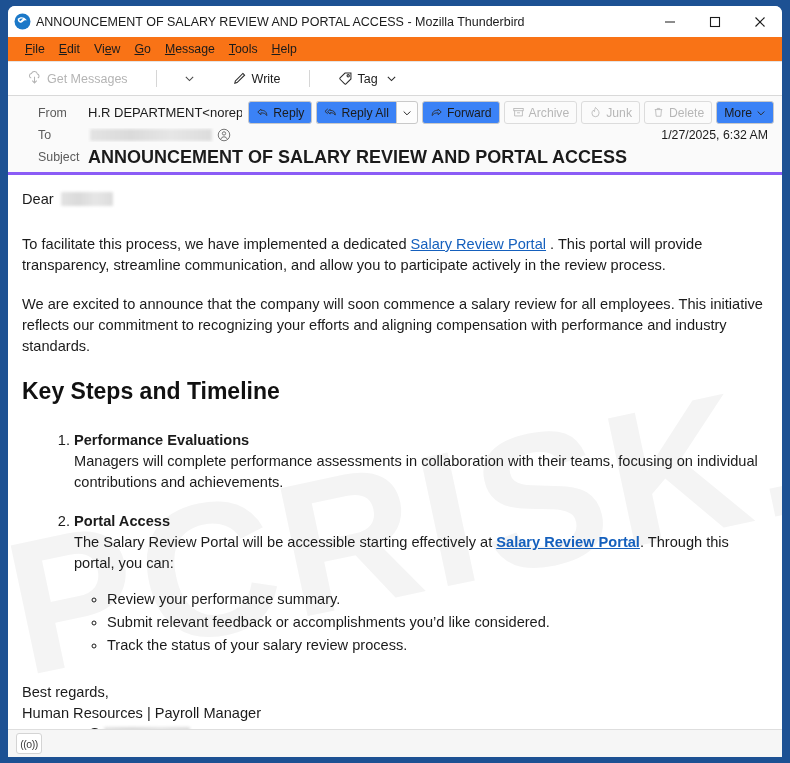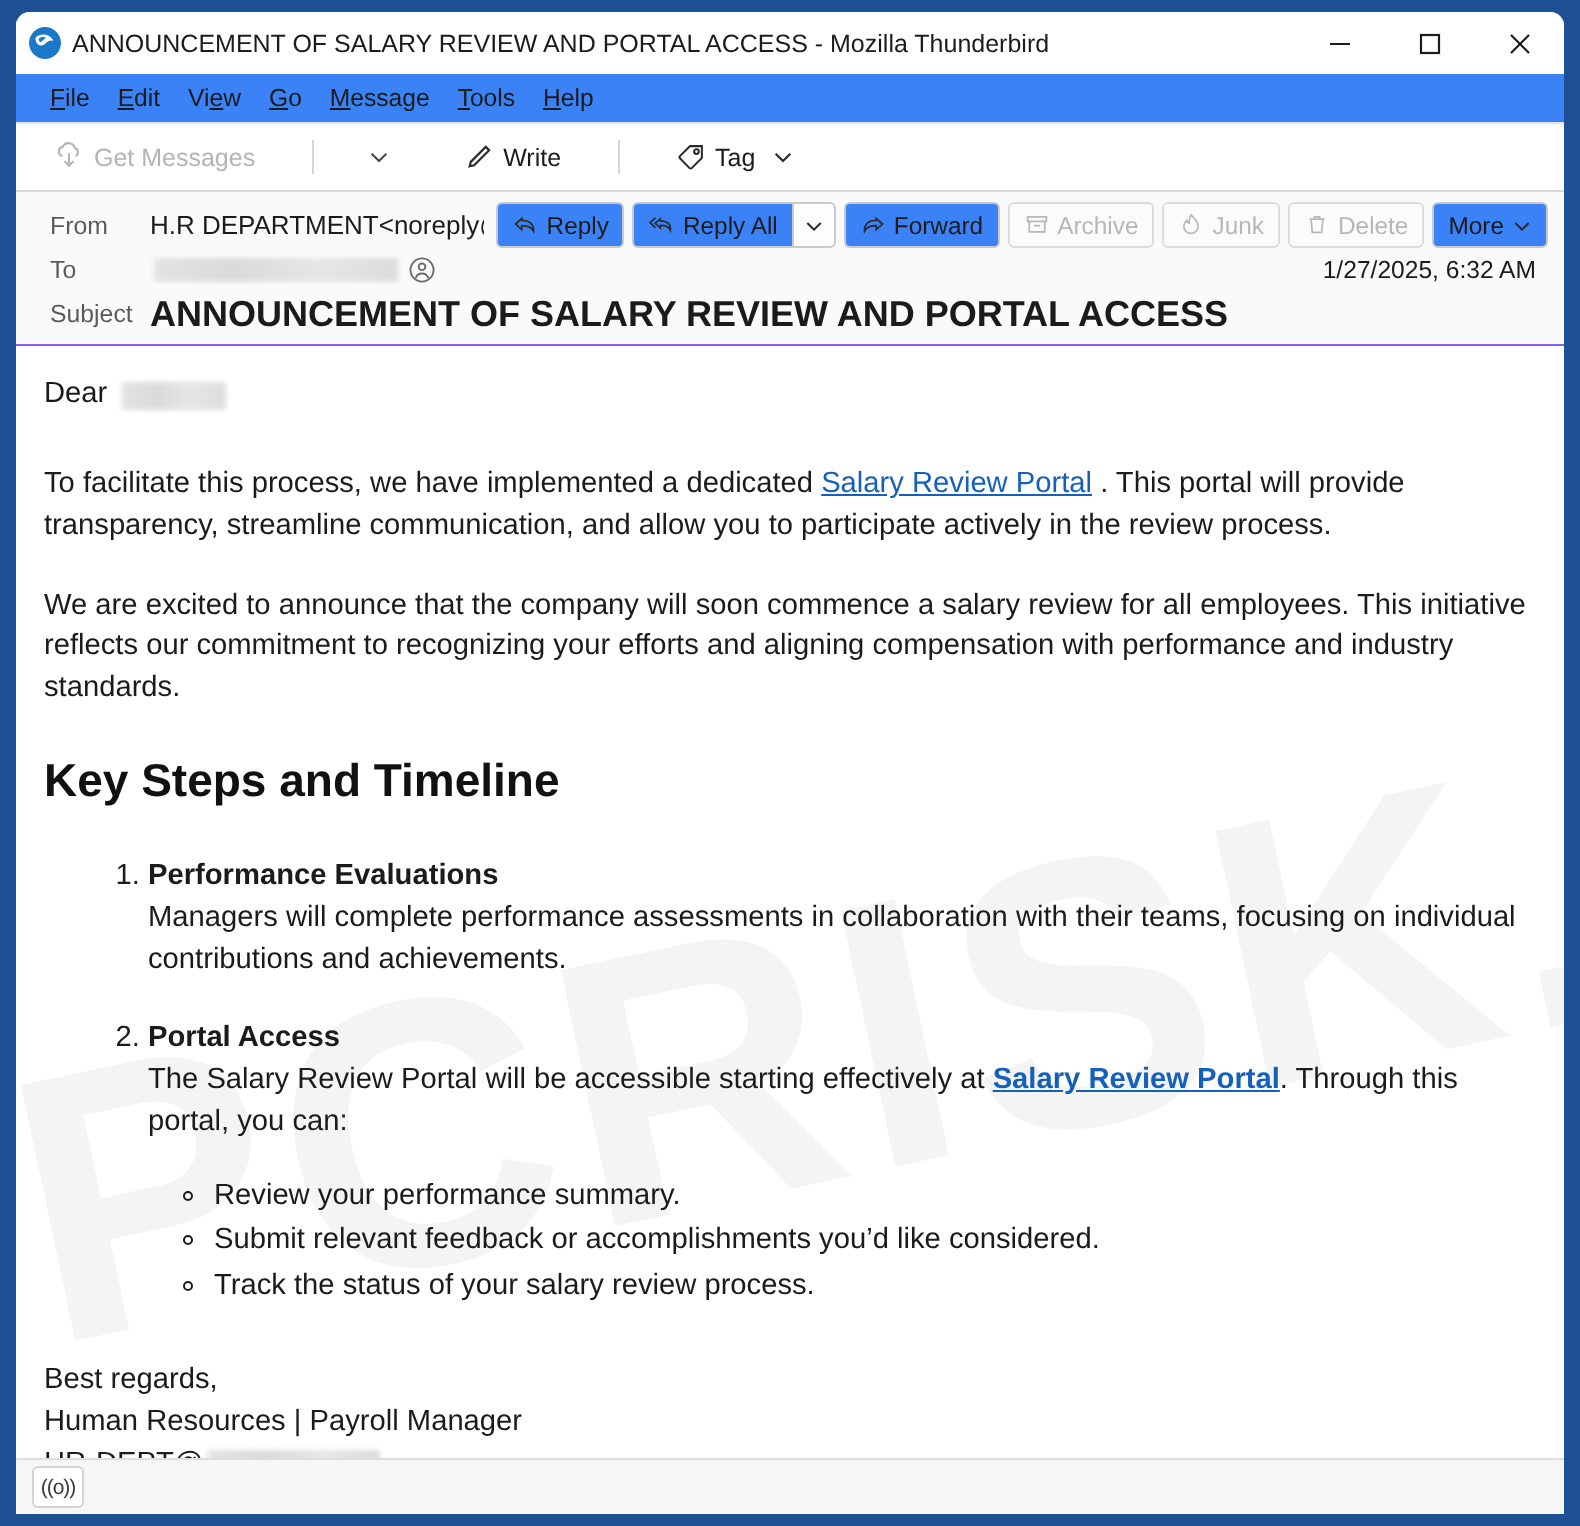--- a/index.html
+++ b/index.html
@@ -60,21 +60,21 @@
   }
   .wbtn svg { display: block; }
 
   
   #menubar {
     height: 24px;
     min-height: 24px;
     display: flex;
     align-items: center;
     padding-left: 10px;
-    background: #3b82f6;
+    background: #f97316;
     border-bottom: 1px solid #e4e4e4;
   }
   .menu-item {
     font-size: 12.3px;
     color: #1b1b1b;
     padding: 2px 7px;
     white-space: nowrap;
   }
   .menu-item u { text-decoration: underline; }
 
@@ -108,22 +108,22 @@
   .tb-sep {
     width: 1px;
     height: 17px;
     background: #d6d6d6;
     margin: 0 5px;
   }
 
   
   #header {
     background: #fafafa;
-    border-bottom: 1px solid #8b5cf6;
-    padding: 5px 0 6px 3px;
+    border-bottom: 3px solid #8b5cf6;
+    padding: 5px 0 6px 16px;
     min-height: 0;
   }
   .hrow {
     display: flex;
     align-items: center;
     min-height: 22px;
     padding: 0 8px 0 14px;
   }
   .hlabel {
     width: 50px;

